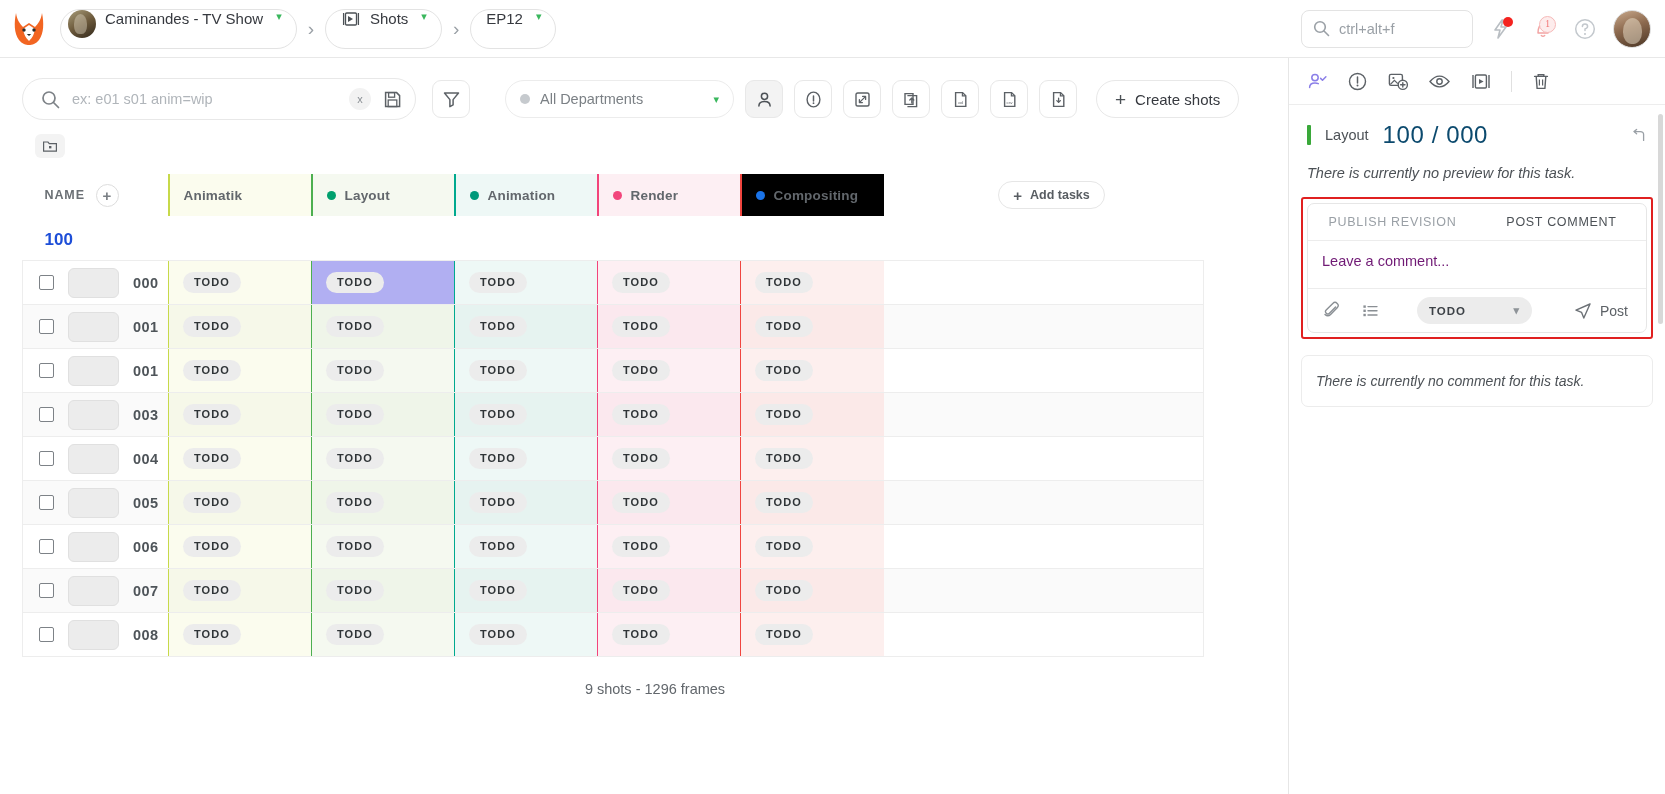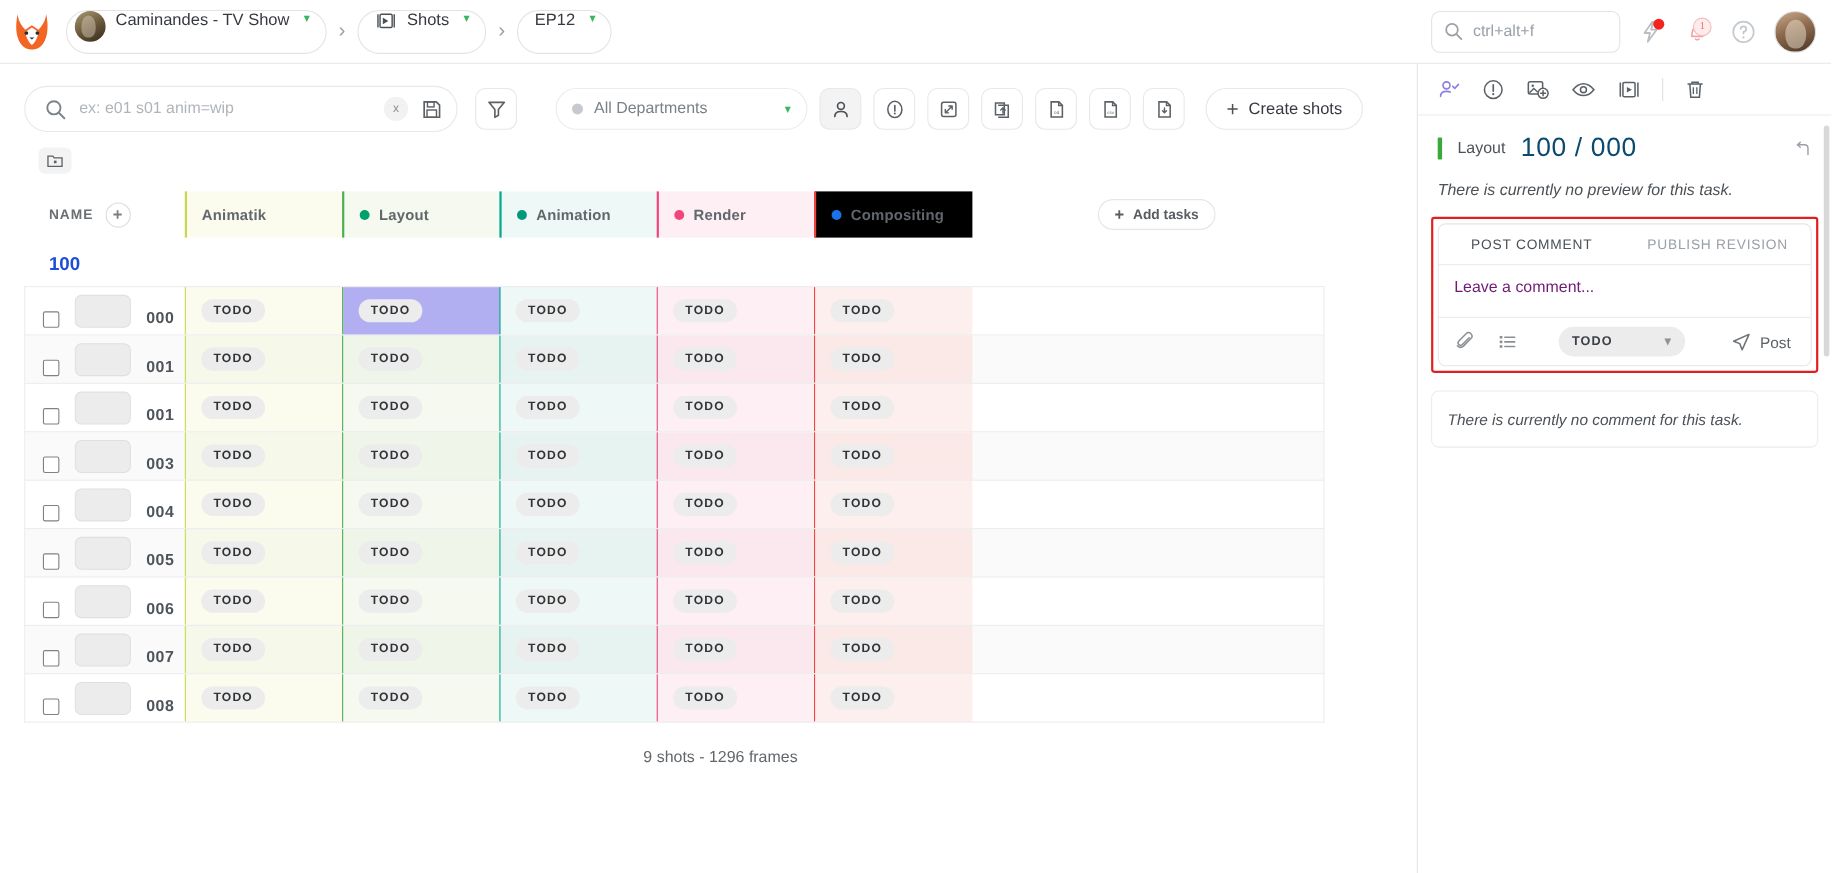--- a/index.html
+++ b/index.html
@@ -139,21 +139,21 @@
   }
 
   .seq-row td { padding: 14px 0 10px 22px; font-size: 17px; font-weight: 700; color:#1d4ed8; border:none; }
 
   tbody.rows tr { height: 44px; }
   tbody.rows tr.odd { background: #fafafa; }
   td.namecell {
     border: 1px solid #ededed; border-right:none;
     padding-left: 16px; vertical-align: middle;
   }
-  .namecell-in { display:flex; align-items:flex-end; gap:14px; }
+  .namecell-in { display:flex; align-items:center; gap:14px; }
   .cbox { width:15px;height:15px;border:1.6px solid #7d8287; border-radius:2px; background:#fff; cursor:pointer; flex:0 0 auto;}
   .thumb { width: 51px; height: 30px; border-radius:6px; background:#ececec; border:1px solid #e0e0e0; flex:0 0 auto;}
   .shotnum { font-size: 14.5px; font-weight: 700; color:#4e5459; letter-spacing:.4px; }
 
   td.cell { vertical-align: middle; padding-left: 14px; border-top:1px solid #ededed; border-bottom:1px solid #ededed; }
   td.cell.selected { background: #b1aff2 !important; }
   td.blank { border-top:1px solid #ededed; border-bottom:1px solid #ededed; border-right:1px solid #ededed; }
   .pill {
     display:inline-block; padding: 4px 11px 5px; border-radius: 11px;
     background:#ececec; color:#2f3437; font-size: 11px; letter-spacing:1.1px; font-weight:600;
@@ -639,22 +639,22 @@
               <path d="M5.6 2.4 L3 4.6 l2.6 2.2" fill="none" stroke="#9aa0a6" stroke-width="1.3" stroke-linecap="round" stroke-linejoin="round"></path>
             </svg>
         </span>
       </div>
 
       <div class="rp-nopreview">There is currently no preview for this task.</div>
 
       <div class="comment-outline">
         <div class="comment-card">
           <div class="tabs">
+            <div class="tab">PUBLISH REVISION</div>
             <div class="tab active">POST COMMENT</div>
-            <div class="tab">PUBLISH REVISION</div>
           </div>
           <div class="comment-input">Leave a comment...</div>
           <div class="comment-actions">
             <span>
               <svg width="19" height="19" viewBox="0 0 19 19">
                   <path d="M13.6 6 L7.4 12.2 q-1.6 1.6-3.2 0 q-1.6-1.6 0-3.2 L10.8 2.4 q2.2-2.2 4.4 0 q2.2 2.2 0 4.4 L8.6 13.4 q-2.8 2.8-5.6 0" fill="none" stroke="#8a8f94" stroke-width="1.4" stroke-linecap="round"></path>
                 </svg>
             </span>
             <span>
               <svg width="19" height="19" viewBox="0 0 19 19">

